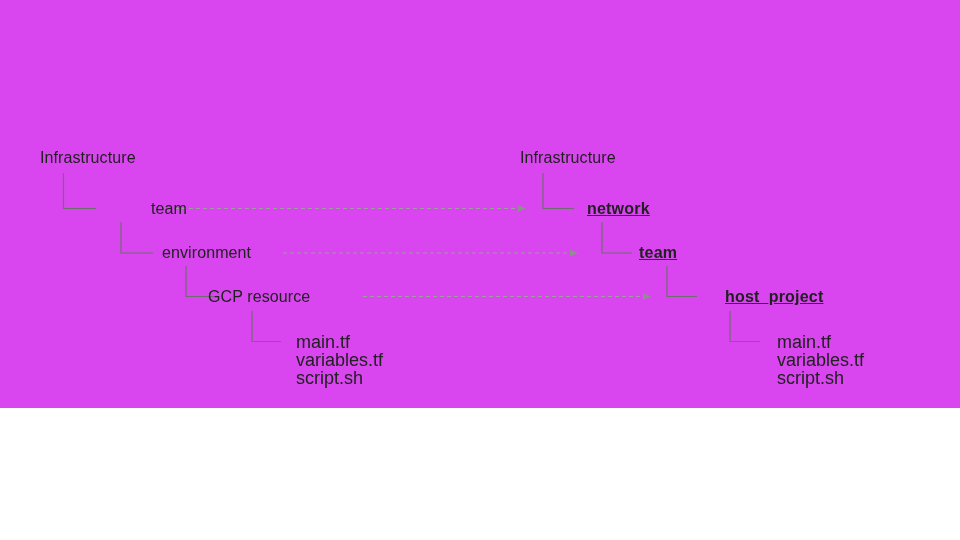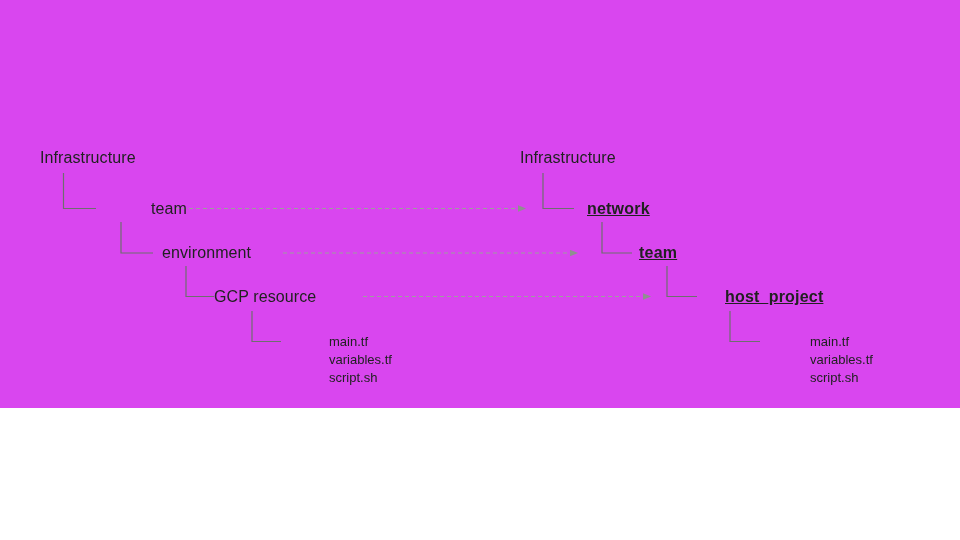--- a/index.html
+++ b/index.html
@@ -22,25 +22,24 @@
     position: absolute;
     font-size: 16px;
     line-height: 18px;
     white-space: nowrap;
     color: #212121;
     letter-spacing: 0.1px;
   }
   .node.bold { font-weight: 700; letter-spacing: 0.2px; text-decoration: underline; }
   .file-list {
     position: absolute;
-    font-size: 13px;
+    font-size: 18px;
     line-height: 18px;
     white-space: nowrap;
     color: #212121;
-    margin-left: 33px;
   }
 </style>
 </head>
 <body>
 
 <div class="canvas">
 
   <svg class="wires" viewBox="0 0 960 540" xmlns="http://www.w3.org/2000/svg">
     <defs>
       <marker id="arrowhead" markerWidth="8" markerHeight="6" refX="6.5" refY="3" orient="auto">
@@ -59,21 +58,21 @@
     <path d="M730,311 L730,341.5 L760,341.5" fill="none" stroke="#6e6e6e" stroke-width="1.2"></path>
 
     <line x1="168" y1="208.5" x2="525" y2="208.5" stroke="#9e9e9e" stroke-width="1.1" stroke-dasharray="4 3" marker-end="url(#arrowhead)"></line>
     <line x1="283" y1="253" x2="577" y2="253" stroke="#9e9e9e" stroke-width="1.1" stroke-dasharray="4 3" marker-end="url(#arrowhead)"></line>
     <line x1="363" y1="296.5" x2="650" y2="296.5" stroke="#9e9e9e" stroke-width="1.1" stroke-dasharray="4 3" marker-end="url(#arrowhead)"></line>
   </svg>
 
   <div class="node" style="left:40px; top:149px;">Infrastructure</div>
   <div class="node" style="left:107px; top:200px;margin-left:44px;">team</div>
   <div class="node" style="left:162px; top:244px;">environment</div>
-  <div class="node" style="left:214px; top:288px;">GCP resource</div>
+  <div class="node" style="left:208px; top:288px;">GCP resource</div>
   <div class="file-list" style="left:296px; top:333px;">
     <div>main.tf</div>
     <div>variables.tf</div>
     <div>script.sh</div>
   </div>
 
   <div class="node" style="left:520px; top:149px;">Infrastructure</div>
   <div class="node bold" style="left:587px; top:200px;">network</div>
   <div class="node bold" style="left:639px; top:244px;">team</div>
   <div class="node bold" style="left:725px; top:288px;">host_project</div>

